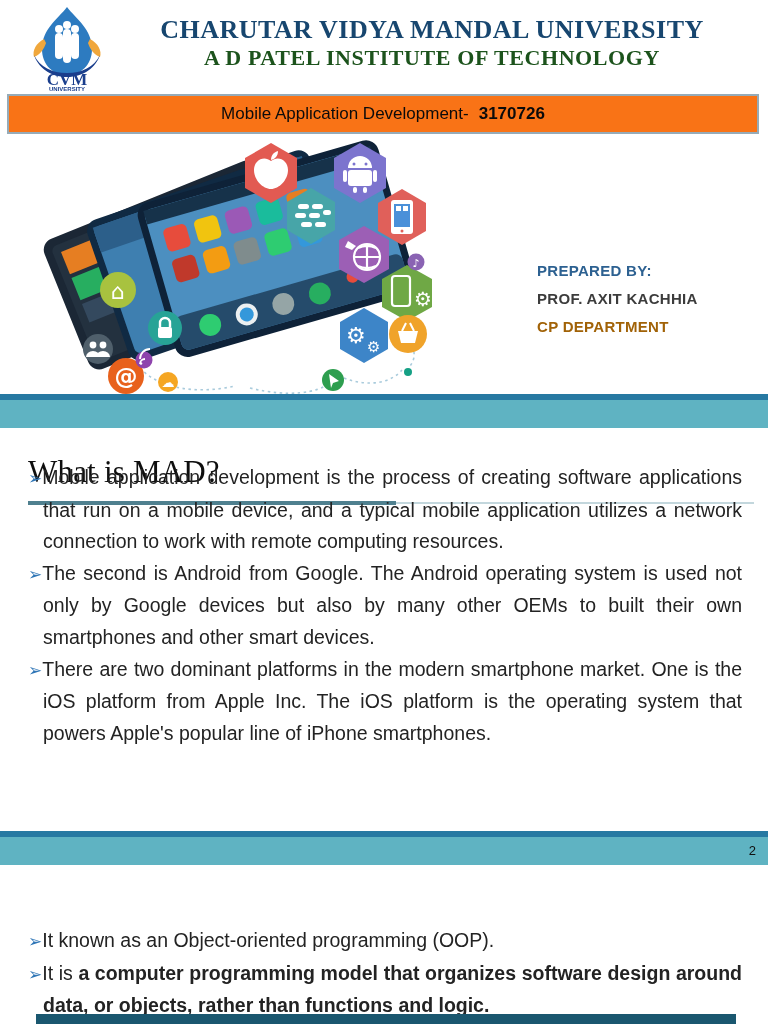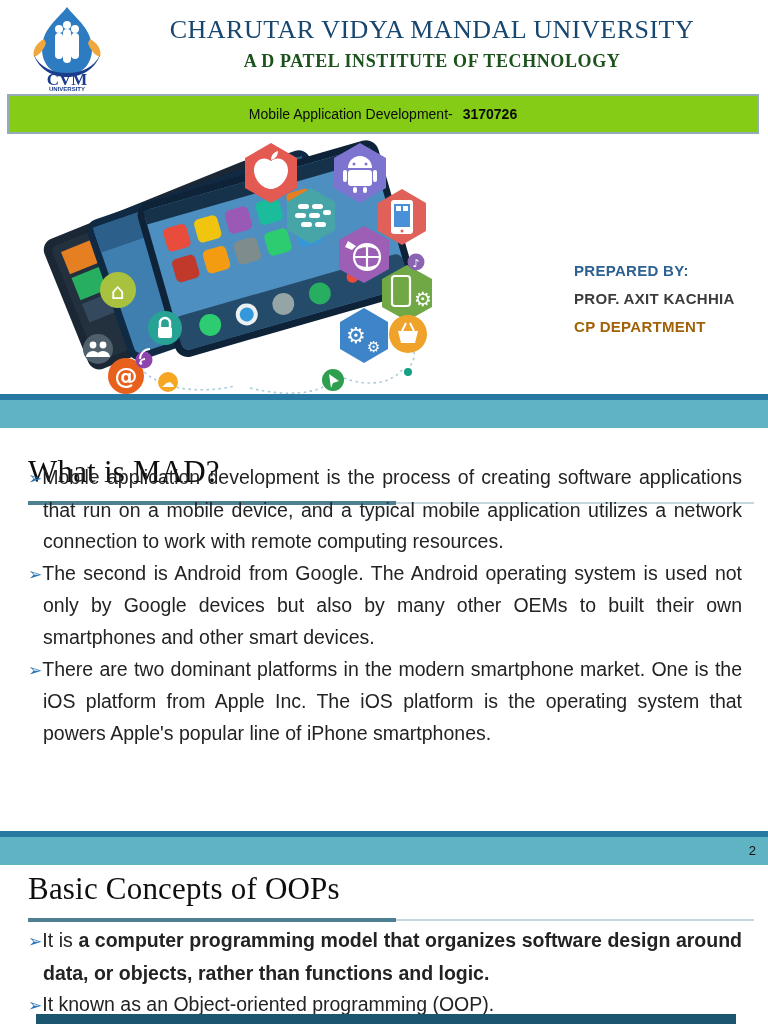--- a/index.html
+++ b/index.html
@@ -3,36 +3,36 @@
 <meta charset="utf-8">
 <style>
   html,body{margin:0;padding:0;background:#ffffff;}
   .canvas{position:relative;width:768px;height:1024px;background:#ffffff;overflow:hidden;
           font-family:"Liberation Sans",sans-serif;}
 
   
   .uni-header{position:absolute;left:0;top:0;width:768px;height:92px;}
   .logo{position:absolute;left:26px;top:5px;width:82px;height:86px;}
   .uni-titles{position:absolute;left:112px;right:16px;top:16px;text-align:center;}
-  .uni-name{font-family:"Liberation Serif",serif;font-weight:400;font-size:26px;
+  .uni-name{font-family:"Liberation Serif",serif;font-weight:700;font-size:26px;
             color:#17466F;letter-spacing:.5px;line-height:1.1;}
-  .inst-name{font-family:"Liberation Serif",serif;font-weight:700;font-size:18px;
-             color:#1C531C;letter-spacing:.6px;margin-top:6px;}
+  .inst-name{font-family:"Liberation Serif",serif;font-weight:700;font-size:22px;
+             color:#1C531C;letter-spacing:.6px;}
 
   
   .course-banner{position:absolute;left:7px;top:94px;width:752px;height:40px;
-                 background:#84cc16;border:2px solid #96ABB8;box-sizing:border-box;
+                 background:#f97316;border:2px solid #96ABB8;box-sizing:border-box;
                  display:flex;align-items:center;justify-content:center;
-                 font-size:14px;color:#0b0b0b;}
+                 font-size:17px;color:#0b0b0b;}
   .course-banner .code{font-weight:700;margin-left:10px;}
 
   
   .hero{position:absolute;left:0;top:136px;width:768px;height:258px;}
   .illu{position:absolute;left:40px;top:4px;}
-  .prepared{position:absolute;left:574px;top:126px;font-size:15px;font-weight:700;}
+  .prepared{position:absolute;left:537px;top:126px;font-size:15px;font-weight:700;}
   .prepared .lbl{color:#2D6191;letter-spacing:.3px;}
   .prepared .nm{color:#3C3C3C;margin-top:11px;letter-spacing:.3px;text-align:center;}
   .prepared .dp{color:#a16207;margin-top:11px;letter-spacing:.3px;}
 
   
   .band{position:absolute;left:0;width:768px;}
   .band .line{height:6px;background:#2779A2;}
   .band .body{height:28px;background:#5FB3C2;position:relative;}
   .band1{top:394px;}
   .band2{top:831px;}
@@ -282,28 +282,21 @@
     <p><span class="marker">➢</span><span>There are two dominant platforms in the modern smartphone market. One is the iOS platform from Apple Inc. The iOS platform is the operating system that powers Apple's popular line of iPhone smartphones.</span></p>
   </div>
 
   <div class="band band2">
     <div class="line"></div>
     <div class="body">
       <span class="pagenum">2</span>
     </div>
   </div>
 
-  <div class="slide-head oops-head">
-    <h2>Basic Concepts of OOPs</h2>
-    <div class="rule">
-      <div class="dark"></div>
-        <div class="light"></div>
-    </div>
-  </div>
 
   <div class="bullets oops-bullets">
+    <p><span class="marker">➢</span><span>It known as an Object-oriented programming (OOP).</span></p>
     <p><span class="marker">➢</span><span>It is </span><span class="b">a computer programming model that organizes software design around data, or objects, rather than functions and logic</span><span class="b">.</span></p>
-    <p><span class="marker">➢</span><span>It known as an Object-oriented programming (OOP).</span></p>
   </div>
 
   <div class="bottom-strip"></div>
 
 </div>
 
 </body></html>

